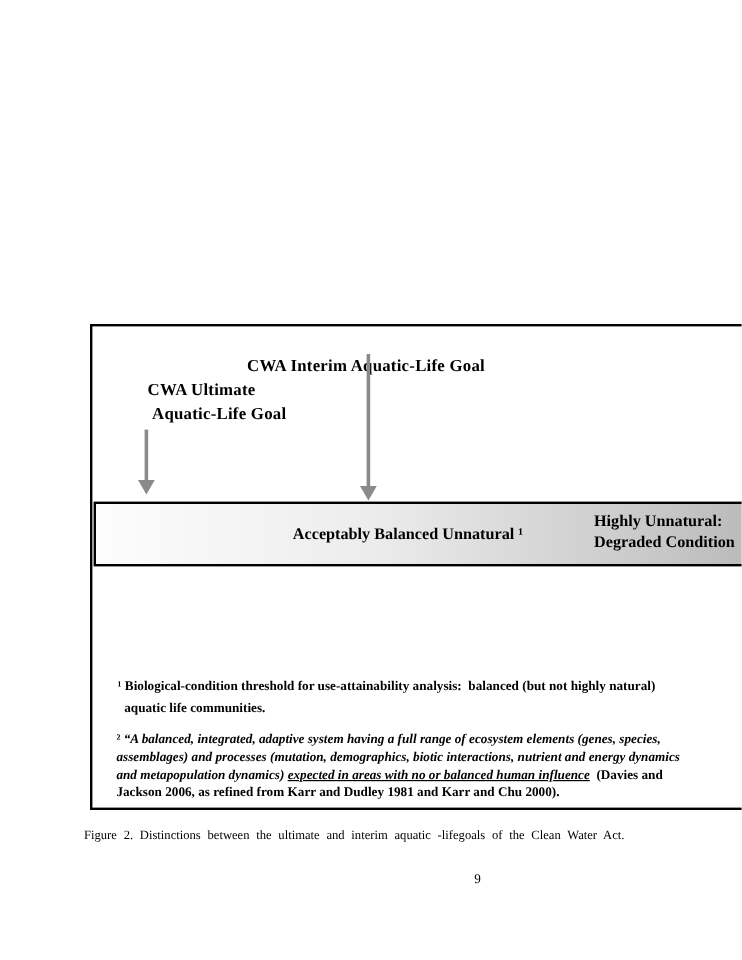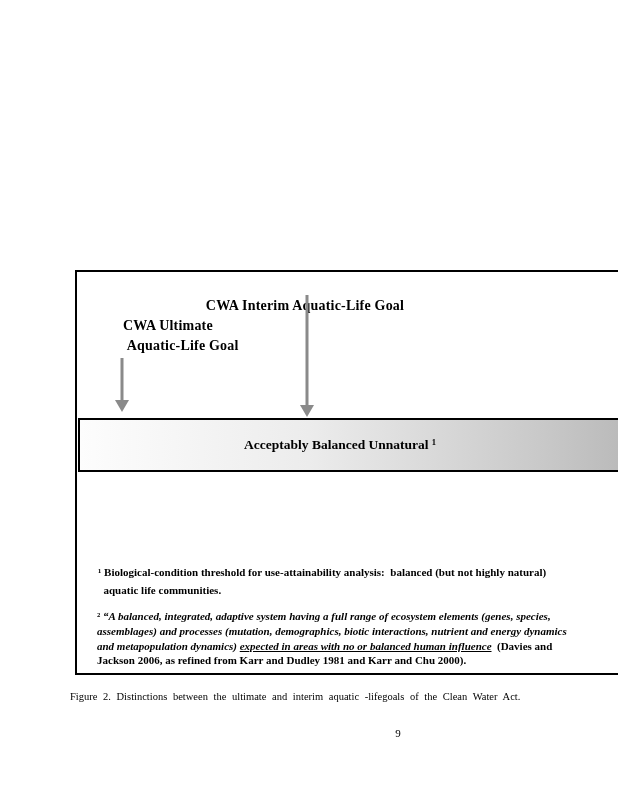--- a/index.html
+++ b/index.html
@@ -104,20 +104,22 @@
     <div class="head"></div>
   </div>
 
   <div class="v-arrow ultimate-arrow">
     <div class="shaft"></div>
     <div class="head"></div>
   </div>
 
   <div class="abs gradient-bar">
     <div class="bar-label bar-center-label">Acceptably Balanced Unnatural ¹</div>
+    <div class="bar-label bar-right-label pre">Highly Unnatural:
+Degraded Condition</div>
   </div>
 
 
   <div class="abs footnote1 pre">¹ Biological-condition threshold for use-attainability analysis:  balanced (but not highly natural)
   aquatic life communities.</div>
 
   <div class="abs footnote2">
     <span class="marker pre">²</span><span class="quote pre"> “A balanced, integrated, adaptive system having a full range of ecosystem elements (genes, species,
 assemblages) and processes (mutation, demographics, biotic interactions, nutrient and energy dynamics
 and metapopulation dynamics) </span><span class="quote-underlined pre">expected in areas with no or balanced human influence</span><span class="citation pre">  (Davies and

